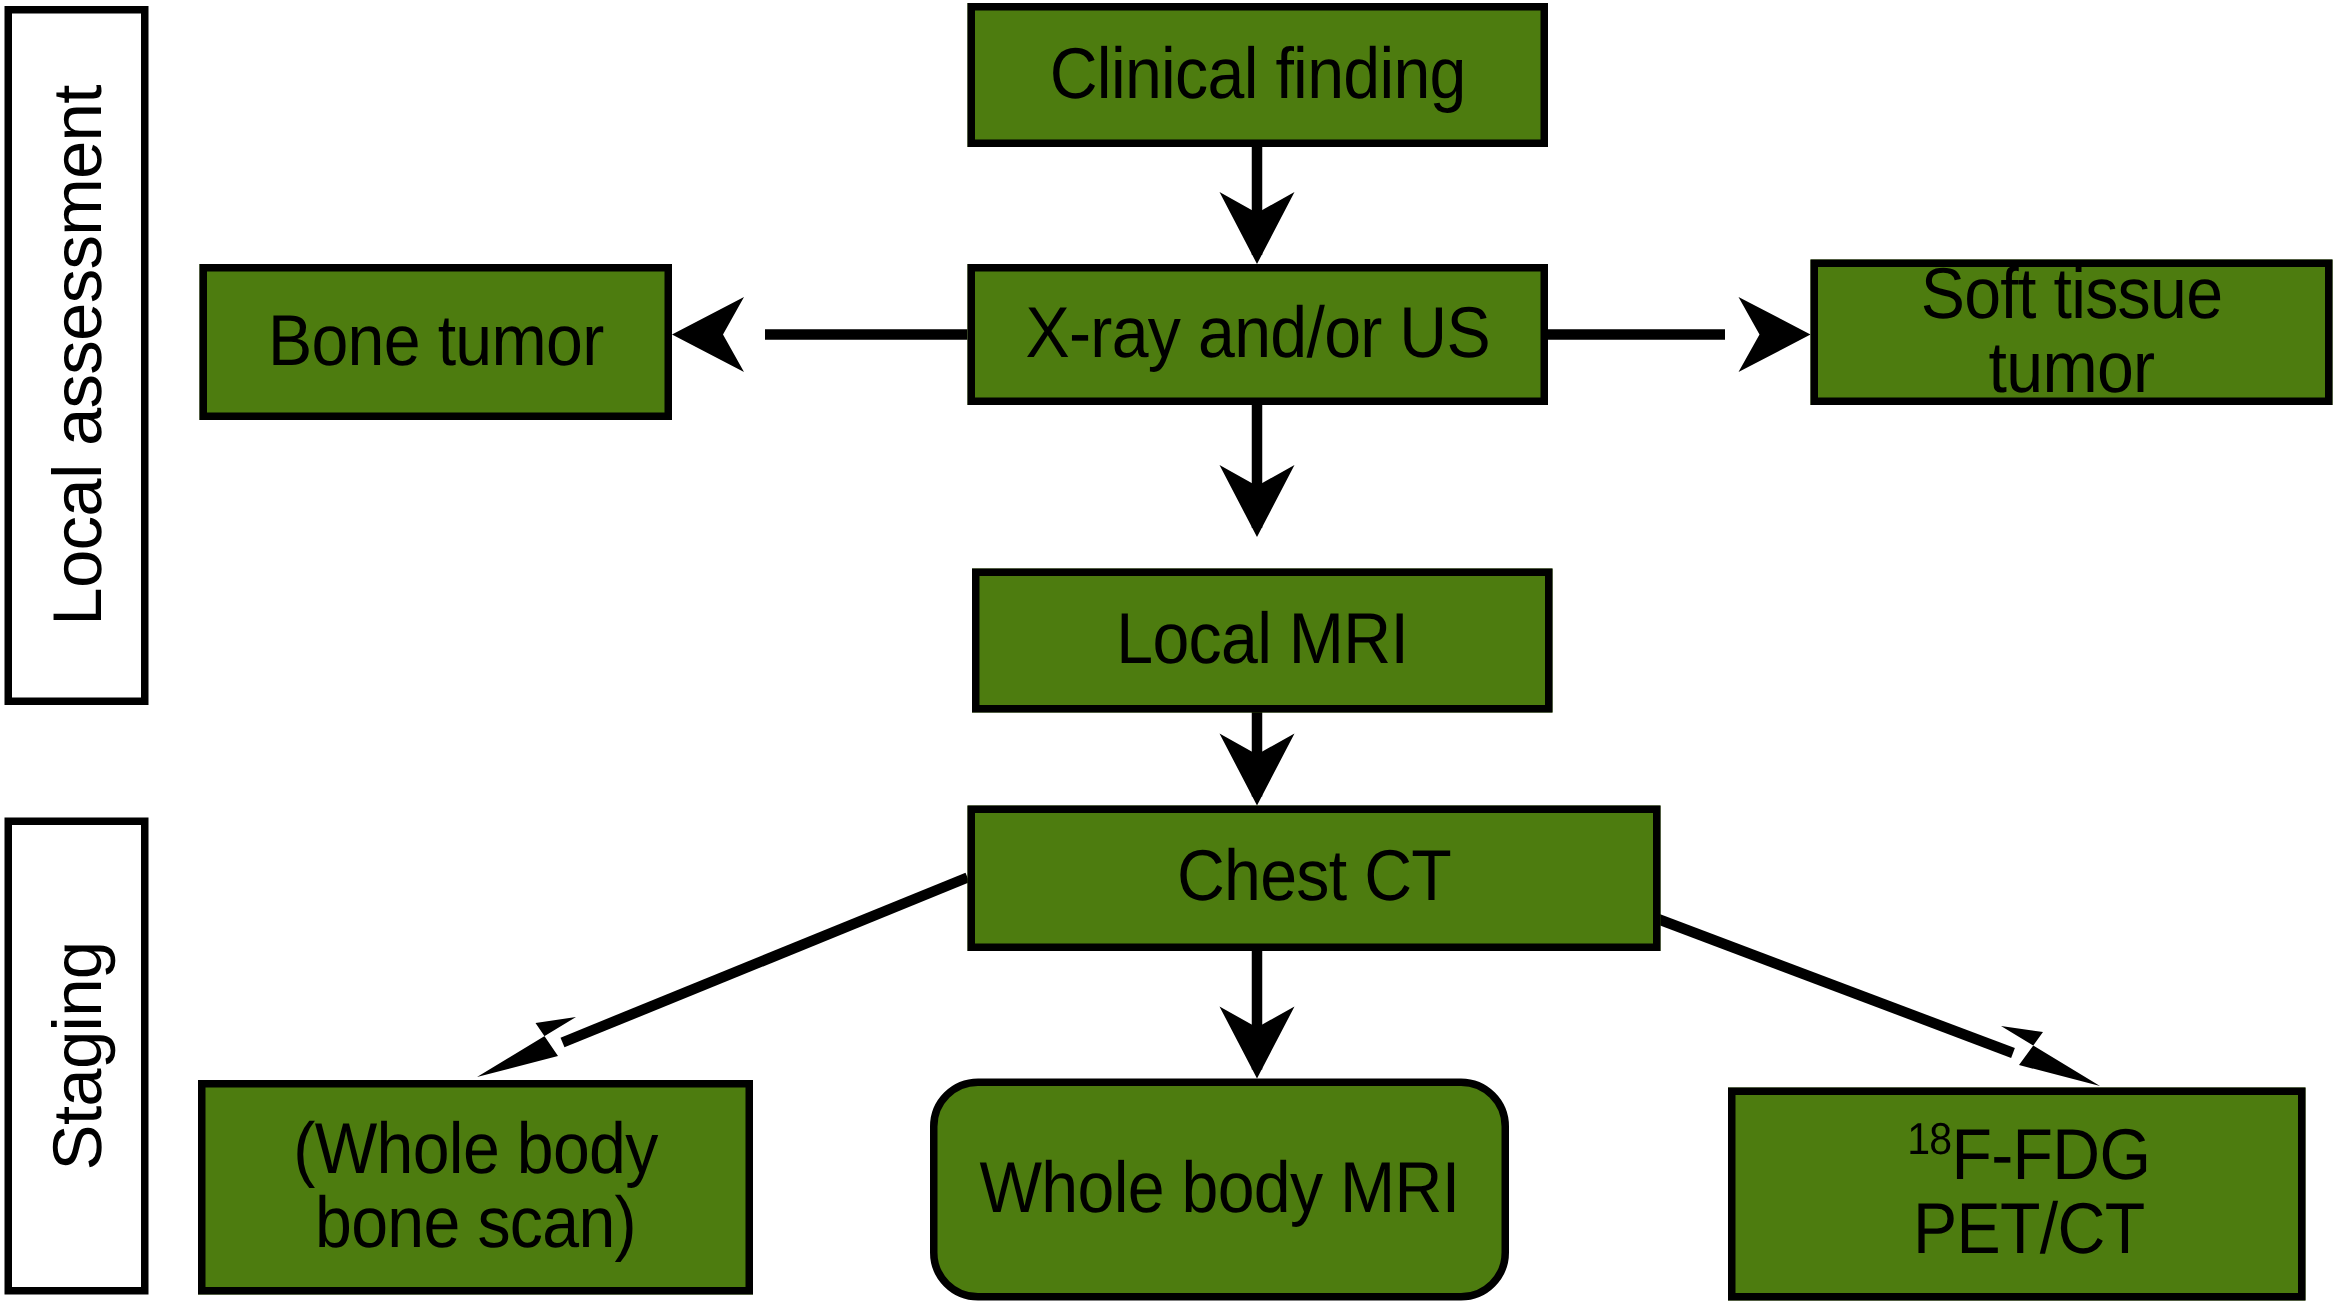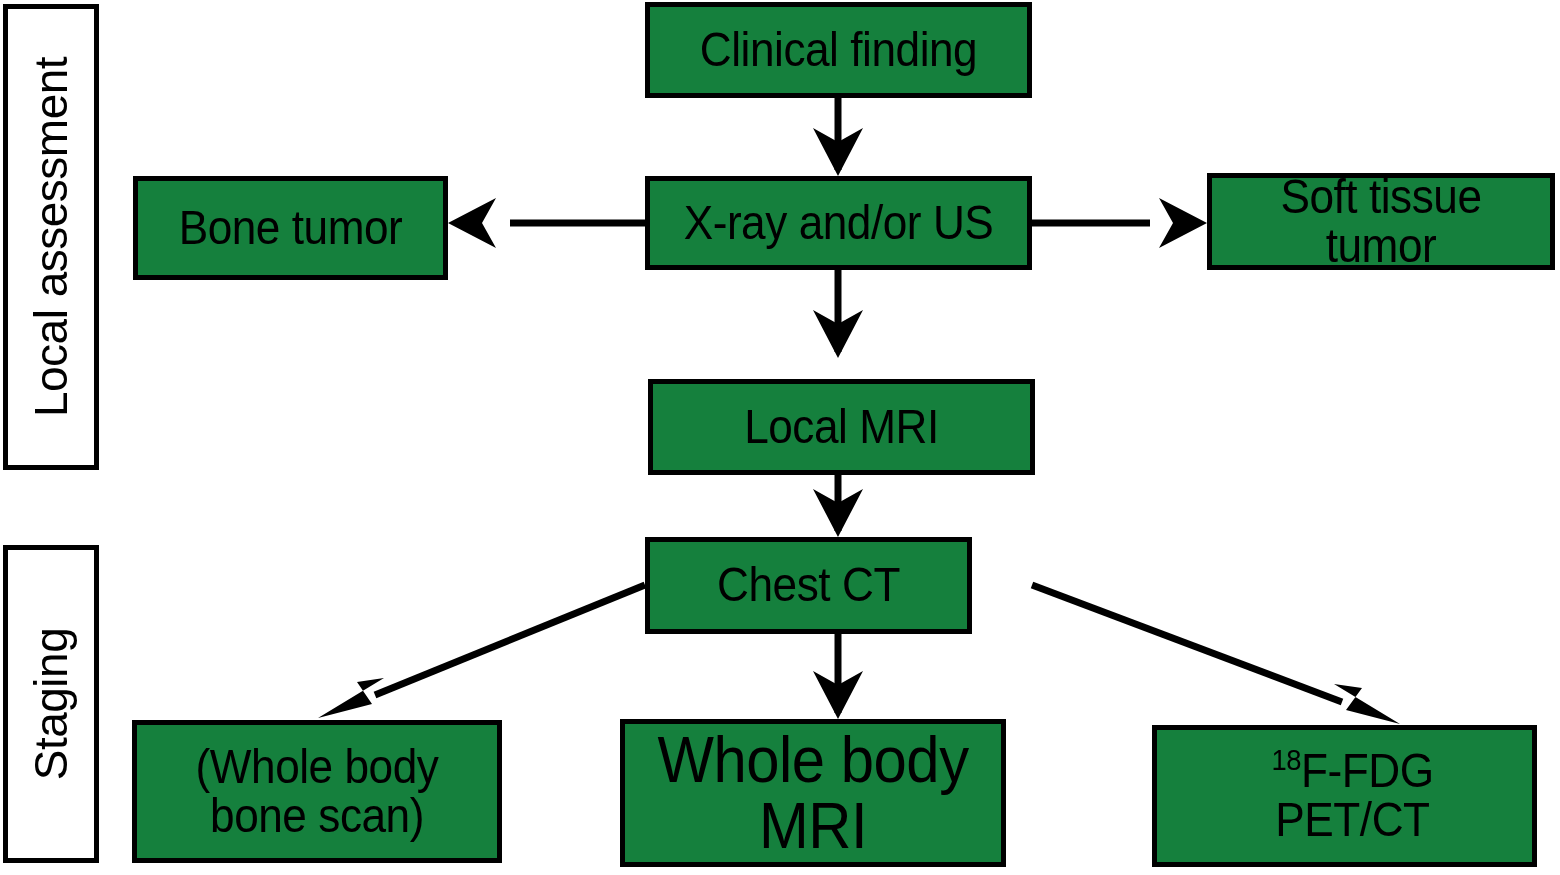--- a/index.html
+++ b/index.html
@@ -24,21 +24,21 @@
     left: 0;
     top: 0;
     width: 1560px;
     height: 875px;
     pointer-events: none;
   }
   .node {
     position: absolute;
     box-sizing: border-box;
     border: 5px solid #000000;
-    background: #15803d;
+    background: #4d7c0f;
     display: flex;
     align-items: center;
     justify-content: center;
     text-align: center;
     line-height: 1.02;
     letter-spacing: -0.5px;
     font-weight: 400;
     z-index: 2;
   }
   .node-label {
@@ -75,23 +75,23 @@
   #band-local      { left: 3px;    top: 4px;   width: 96px;  height: 466px; }
   #band-staging    { left: 3px;    top: 545px; width: 96px;  height: 318px; }
   #band-local .band-label   { font-size: 46px; }
   #band-staging .band-label { font-size: 46px; }
 
   #node-clinical   { left: 645px;  top: 2px;   width: 387px; height: 96px;  font-size: 48px; }
   #node-xray       { left: 645px;  top: 176px; width: 387px; height: 94px;  font-size: 48px; }
   #node-bone       { left: 133px;  top: 176px; width: 315px; height: 104px;  font-size: 48px; }
   #node-soft       { left: 1207px; top: 173px; width: 348px; height: 97px;  font-size: 48px; }
   #node-localmri   { left: 648px;  top: 358px; width: 387px; height: 96px;  font-size: 48px; margin-top: 21px; }
-  #node-chestct    { left: 645px;  top: 537px; width: 327px; height: 97px;  font-size: 48px; }
+  #node-chestct    { left: 645px;  top: 537px; width: 462px; height: 97px;  font-size: 48px; }
   #node-bonescan   { left: 132px;  top: 720px; width: 370px; height: 143px; font-size: 48px; }
-  #node-wbmri      { left: 620px;  top: 719px; width: 386px; height: 148px; font-size: 65px; }
+  #node-wbmri      { left: 620px;  top: 719px; width: 386px; height: 148px; font-size: 48px; border-radius: 32px; }
   #node-pet        { left: 1152px; top: 725px; width: 385px; height: 142px; font-size: 48px; padding-left: 16px; }
 </style>
 </head>
 <body>
 
 <div id="canvas">
 
   <svg id="edges" viewBox="0 0 1560 875" width="1560" height="875" xmlns="http://www.w3.org/2000/svg">
     <defs>
 

